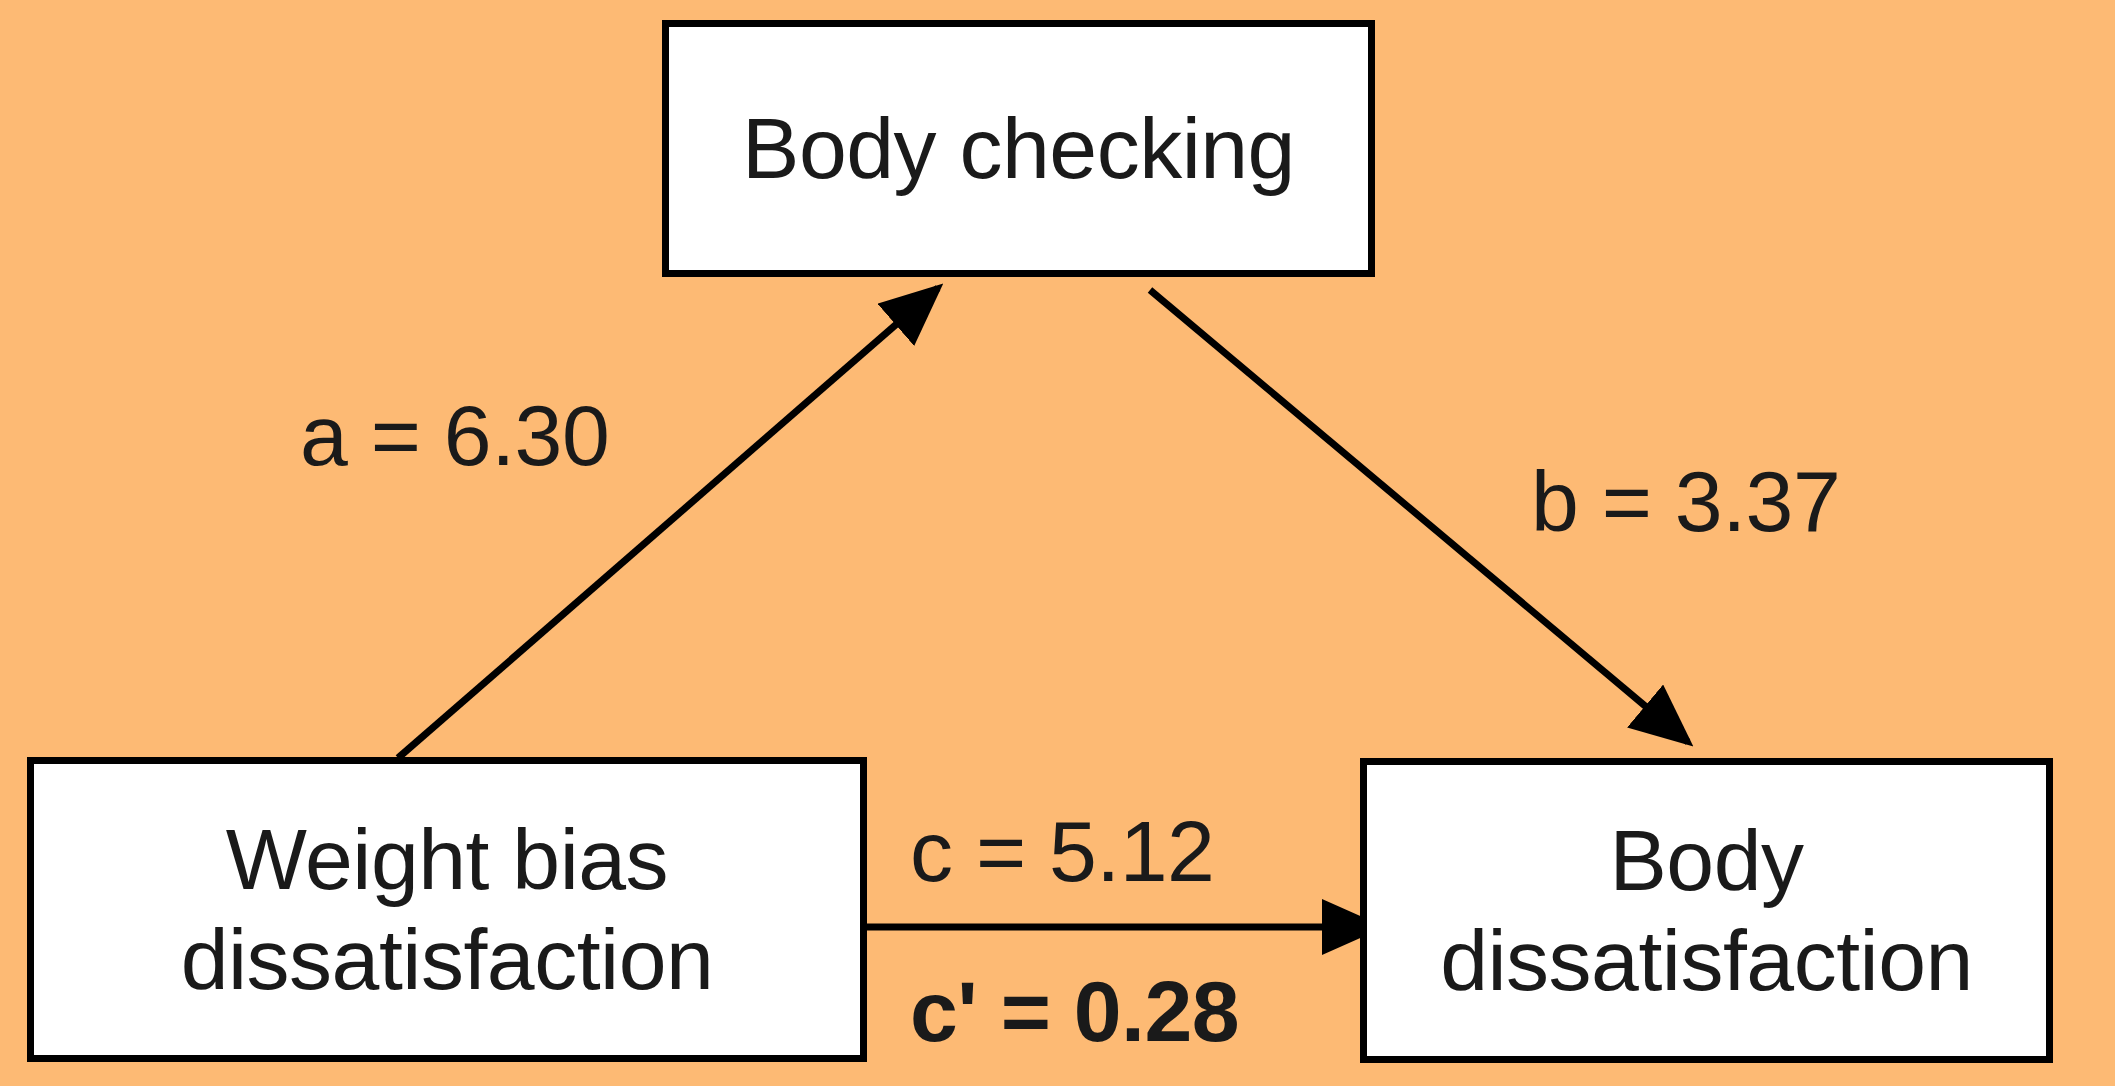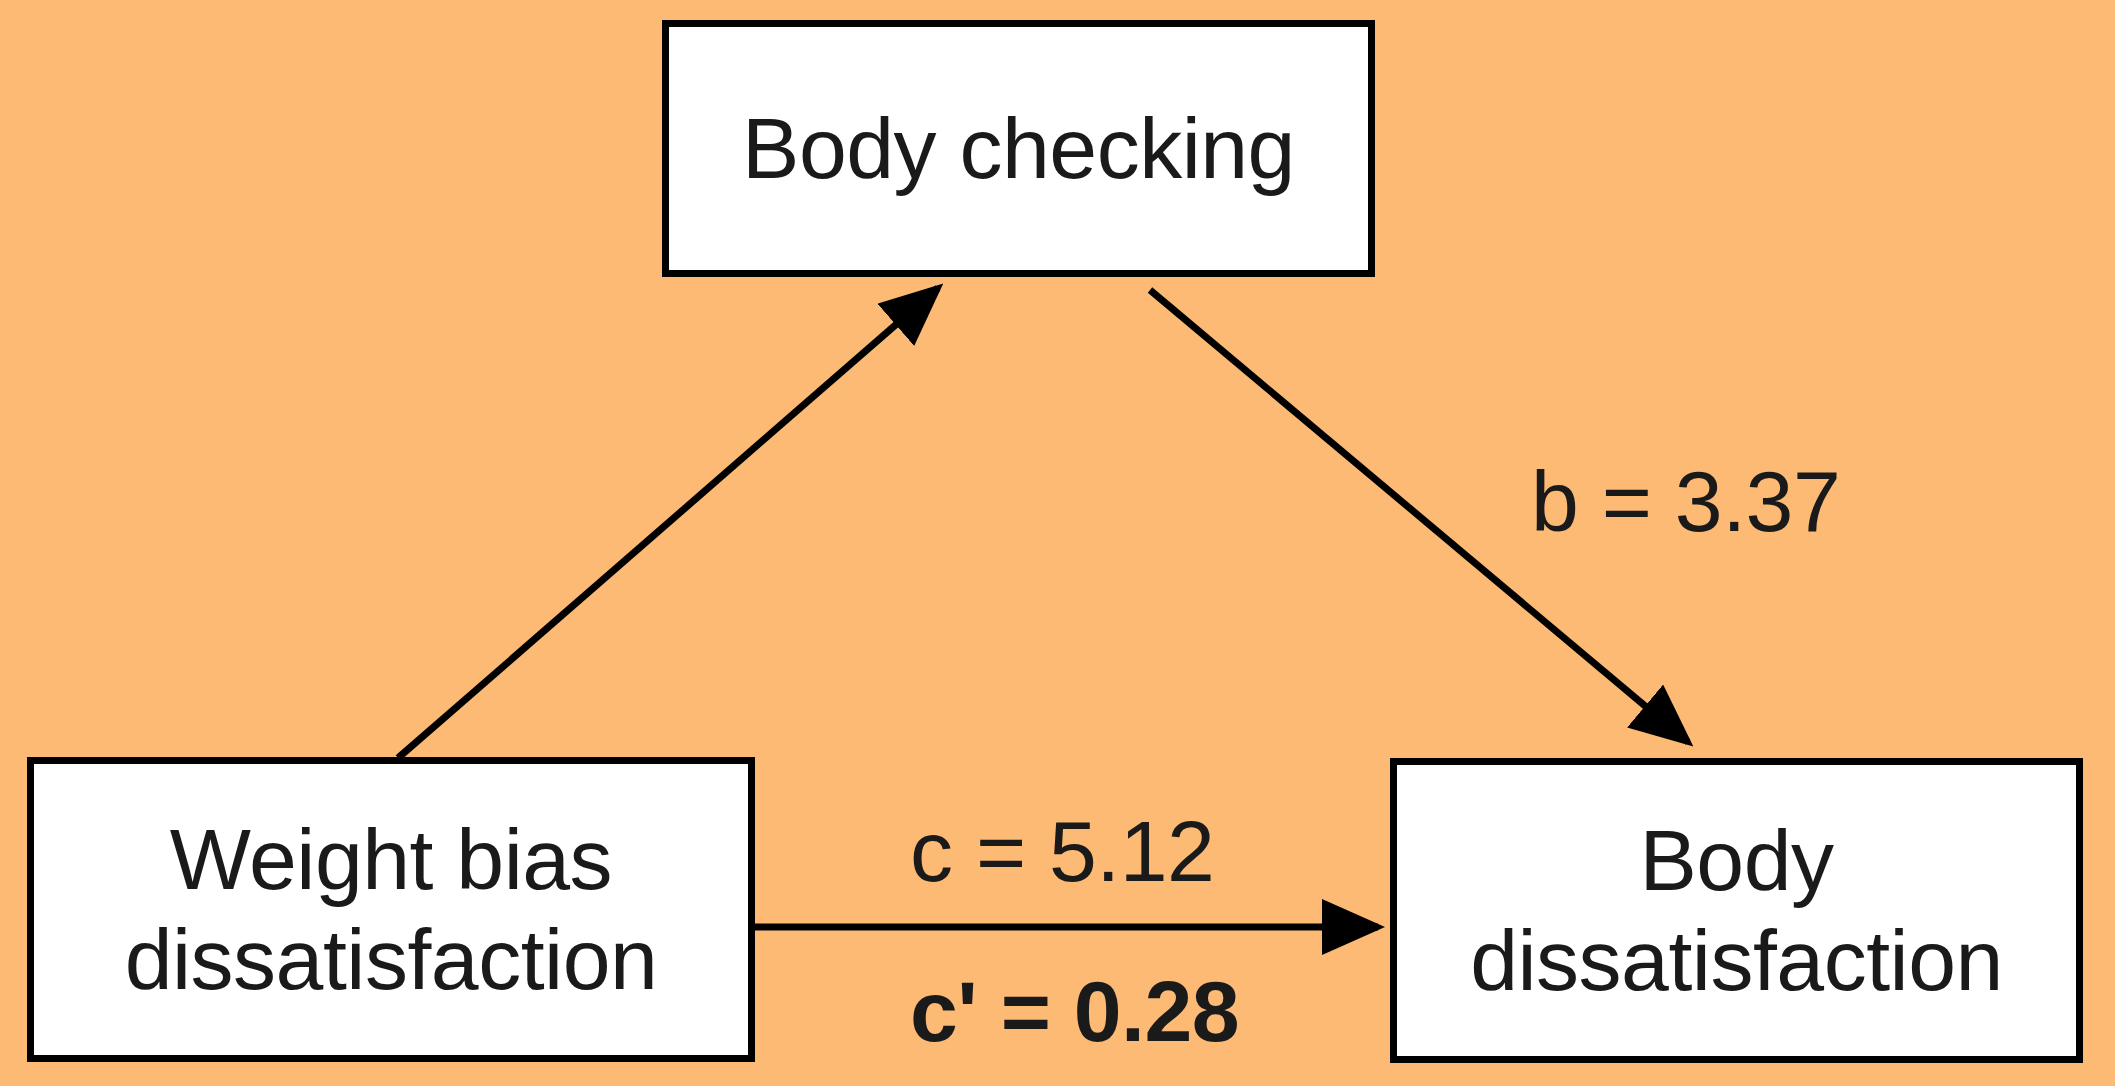--- a/index.html
+++ b/index.html
@@ -33,25 +33,25 @@
   }
   #node-mediator {
     left: 662px;
     top: 20px;
     width: 713px;
     height: 257px;
   }
   #node-predictor {
     left: 27px;
     top: 757px;
-    width: 728px;
+    width: 840px;
     height: 305px;
   }
   #node-outcome {
-    left: 1390px;
+    left: 1360px;
     top: 758px;
     width: 693px;
     height: 305px;
   }
   .node-line {
     display: block;
     white-space: nowrap;
   }
   .path-label {
     position: absolute;
@@ -100,20 +100,21 @@
   <div class="node" id="node-predictor">
     <span class="node-line">Weight bias</span>
     <span class="node-line">dissatisfaction</span>
   </div>
 
   <div class="node" id="node-outcome">
     <span class="node-line">Body</span>
     <span class="node-line">dissatisfaction</span>
   </div>
 
+  <div class="path-label" id="label-a">a = 6.30</div>
 
   <div class="path-label" id="label-b">b = 3.37</div>
 
   <div class="path-label" id="label-c">c = 5.12</div>
 
   <div class="path-label" id="label-cprime">c' = 0.28</div>
 
 </div>
 
 </body></html>

